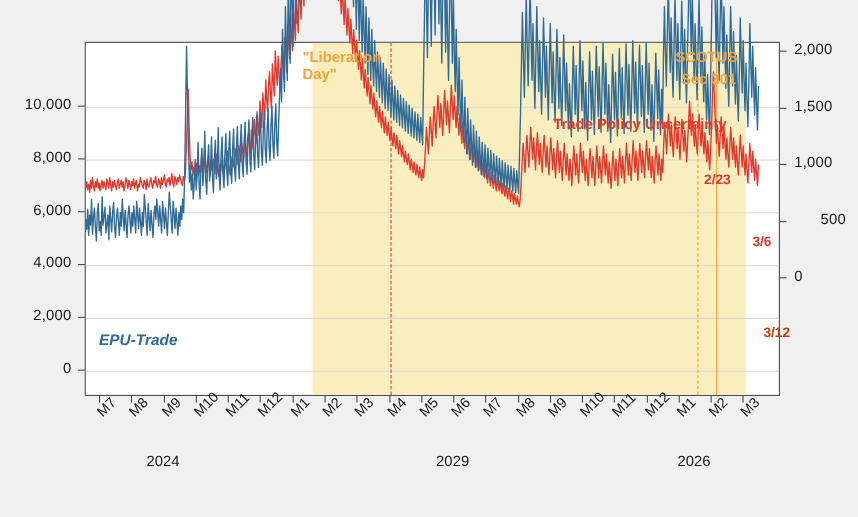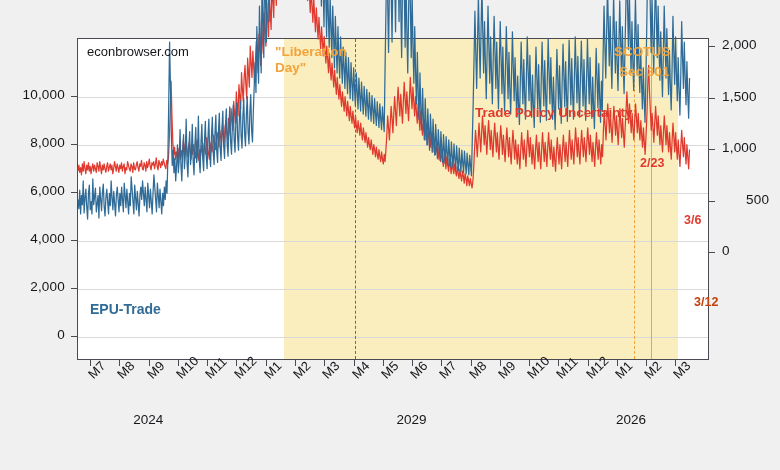--- a/index.html
+++ b/index.html
@@ -34,21 +34,21 @@
   .tickmark-x{position:absolute;width:1px;height:6px;background:#4a4a52;top:360px;}
   .xtick{
     position:absolute;font-size:13px;color:#17171b;
     transform:rotate(-45deg);transform-origin:left top;white-space:nowrap;
   }
   .yearlbl{position:absolute;font-size:13.5px;color:#17171b;top:412px;}
   
   .ann{position:absolute;white-space:pre;line-height:1.22;}
   .ann-src{font-size:13px;color:#17171b;}
   .ann-orange{font-size:13.5px;color:#f2a33c;font-weight:bold;}
-  .ann-red{font-size:13.5px;color:#e03a2f;font-weight:bold;text-align:center;}
+  .ann-red{font-size:13.5px;color:#e03a2f;font-weight:bold;text-align:center;padding-left:28px;}
   .ann-red-sm{font-size:12.5px;color:#e03a2f;font-weight:bold;}
   .ann-blue{font-size:12.5px;color:#c2410c;font-weight:bold;}
   .ann-blue-lg{font-size:14px;color:#2f6b96;font-weight:bold;}
 </style>
 </head>
 <body>
 
 <div id="root">
 
   <div class="plot-frame">
@@ -64,32 +64,31 @@
     <div id="event-lines">
         <div class="vline dashed" style="left: 276.5px; border-left-color: rgb(224, 58, 47);"></div>
         <div class="vline dashed" style="left: 555.926px; border-left-color: rgb(242, 163, 60);"></div>
         <div class="vline" style="left: 573.481px; border-left-color: rgb(242, 163, 60);"></div>
       </div>
     <svg class="svg-series" id="series-svg" viewBox="0 0 632 322" preserveAspectRatio="none">
         <polyline points="0.00,132.16 0.87,126.16 1.74,133.37 2.61,128.56 3.48,135.77 4.35,124.96 5.22,132.16 6.09,122.55 6.96,129.76 7.83,134.57 8.70,126.16 9.57,130.96 10.44,123.75 11.31,132.16 12.18,127.36 13.05,134.57 13.92,128.56 14.79,124.96 15.66,132.16 16.53,126.16 17.40,129.76 18.27,133.37 19.14,123.75 20.01,127.36 20.88,132.16 21.75,122.55 22.62,128.56 23.49,134.57 24.36,126.16 25.23,130.96 26.10,124.96 26.97,129.76 27.84,133.37 28.71,127.36 29.58,123.75 30.45,132.16 31.32,128.56 32.19,124.96 33.06,130.96 33.92,126.16 34.79,134.57 35.66,129.76 36.53,122.55 37.40,127.36 38.27,132.16 39.14,124.96 40.01,128.56 40.88,133.37 41.75,126.16 42.62,129.76 43.49,123.75 44.36,132.16 45.23,127.36 46.10,124.96 46.97,134.57 47.84,128.56 48.71,130.96 49.58,122.55 50.45,126.16 51.32,129.76 52.19,132.16 53.06,124.96 53.93,127.36 54.80,133.37 55.67,123.75 56.54,129.76 57.41,130.96 58.28,126.16 59.15,122.55 60.02,128.56 60.89,132.16 61.76,124.96 62.63,127.36 63.50,121.35 64.37,129.76 65.24,130.96 66.11,123.75 66.98,126.16 67.85,132.16 68.72,122.55 69.59,128.56 70.46,124.96 71.33,120.15 72.20,127.36 73.07,130.96 73.94,123.75 74.81,126.16 75.68,122.55 76.55,129.76 77.42,124.96 78.29,118.95 79.16,127.36 80.03,130.96 80.90,121.35 81.77,124.96 82.64,128.56 83.51,122.55 84.38,126.16 85.25,120.15 86.12,123.75 86.99,127.36 87.86,129.76 88.73,121.35 89.60,124.96 90.47,118.95 91.34,98.52 92.21,72.09 93.08,42.05 93.95,76.90 94.82,103.33 95.69,115.34 96.56,108.13 97.43,120.15 98.30,112.94 99.17,117.75 100.04,122.55 100.90,109.34 101.77,115.34 102.64,120.15 103.51,111.74 104.38,117.75 105.25,100.93 106.12,108.13 106.99,115.34 107.86,97.32 108.73,110.54 109.60,117.75 110.47,108.13 111.34,103.33 112.21,112.94 113.08,120.15 113.95,109.34 114.82,115.34 115.69,105.73 116.56,112.94 117.43,118.95 118.30,108.13 119.17,100.93 120.04,115.34 120.91,121.35 121.78,110.54 122.65,116.54 123.52,106.93 124.39,112.94 125.26,118.95 126.13,104.53 127.00,110.54 127.87,115.34 128.74,98.52 129.61,108.13 130.48,114.14 131.35,120.15 132.22,109.34 133.09,103.33 133.96,112.94 134.83,106.93 135.70,96.12 136.57,103.33 137.44,110.54 138.31,99.72 139.18,93.72 140.05,100.93 140.92,108.13 141.79,91.31 142.66,98.52 143.53,104.53 144.40,86.51 145.27,96.12 146.14,103.33 147.01,88.91 147.88,81.70 148.75,93.72 149.62,100.93 150.49,79.30 151.36,88.91 152.23,96.12 153.10,69.69 153.97,81.70 154.84,91.31 155.71,62.48 156.58,74.49 157.45,84.10 158.32,52.87 159.19,67.28 160.06,76.90 160.93,45.66 161.80,57.67 162.67,69.69 163.54,33.64 164.41,50.46 165.28,62.48 166.15,38.45 167.02,26.43 167.88,45.66 168.75,60.07 169.62,19.22 170.49,33.64 171.36,48.06 172.23,7.21 173.10,24.03 173.97,38.45 174.84,12.01 175.71,28.84 176.58,43.25 177.45,21.63 178.32,2.40 179.19,16.82 180.06,33.64 180.93,-4.81 181.80,9.61 182.67,26.43 183.54,-16.82 184.41,0.00 185.28,14.42 186.15,-26.43 187.02,-7.21 187.89,7.21 188.76,-36.04 189.63,-19.22 190.50,-2.40 191.37,-43.25 192.24,-26.43 193.11,-9.61 193.98,-57.67 194.85,-38.45 195.72,-21.63 196.59,-67.28 197.46,-50.46 198.33,-33.64 199.20,-86.51 200.07,-69.69 200.94,-52.87 201.81,-115.34 202.68,-96.12 203.55,-76.90 204.42,-134.57 205.29,-110.54 206.16,-91.31 207.03,-163.40 207.90,-136.97 208.77,-117.75 209.64,-168.21 210.51,-144.18 211.38,-122.55 212.25,-153.79 213.12,-132.16 213.99,-110.54 214.86,-139.37 215.73,-117.75 216.60,-98.52 217.47,-124.96 218.34,-105.73 219.21,-86.51 220.08,-112.94 220.95,-93.72 221.82,-74.49 222.69,-100.93 223.56,-81.70 224.43,-62.48 225.30,-88.91 226.17,-69.69 227.04,-50.46 227.91,-76.90 228.78,-57.67 229.65,-38.45 230.52,-64.88 231.39,-45.66 232.26,-26.43 233.13,-52.87 233.99,-33.64 234.86,-16.82 235.73,-40.85 236.60,-24.03 237.47,-7.21 238.34,-31.24 239.21,-14.42 240.08,0.00 240.95,-21.63 241.82,-4.81 242.69,9.61 243.56,-12.01 244.43,2.40 245.30,16.82 246.17,-2.40 247.04,12.01 247.91,24.03 248.78,7.21 249.65,19.22 250.52,33.64 251.39,14.42 252.26,28.84 253.13,40.85 254.00,24.03 254.87,36.04 255.74,48.06 256.61,31.24 257.48,43.25 258.35,55.27 259.22,38.45 260.09,50.46 260.96,60.07 261.83,45.66 262.70,57.67 263.57,67.28 264.44,52.87 265.31,62.48 266.18,72.09 267.05,57.67 267.92,67.28 268.79,76.90 269.66,62.48 270.53,72.09 271.40,81.70 272.27,67.28 273.14,76.90 274.01,84.10 274.88,72.09 275.75,81.70 276.62,88.91 277.49,76.90 278.36,86.51 279.23,93.72 280.10,81.70 280.97,88.91 281.84,96.12 282.71,84.10 283.58,93.72 284.45,100.93 285.32,88.91 286.19,96.12 287.06,103.33 287.93,93.72 288.80,100.93 289.67,108.13 290.54,98.52 291.41,105.73 292.28,110.54 293.15,100.93 294.02,108.13 294.89,115.34 295.76,105.73 296.63,110.54 297.50,117.75 298.37,108.13 299.24,115.34 300.11,120.15 300.97,110.54 301.84,117.75 302.71,122.55 303.58,112.94 304.45,120.15 305.32,124.96 306.19,115.34 307.06,122.55 307.93,110.54 308.80,96.12 309.67,76.90 310.54,88.91 311.41,100.93 312.28,84.10 313.15,67.28 314.02,79.30 314.89,93.72 315.76,74.49 316.63,57.67 317.50,72.09 318.37,86.51 319.24,64.88 320.11,48.06 320.98,62.48 321.85,76.90 322.72,55.27 323.59,69.69 324.46,84.10 325.33,62.48 326.20,43.25 327.07,60.07 327.94,74.49 328.81,52.87 329.68,67.28 330.55,81.70 331.42,60.07 332.29,38.45 333.16,55.27 334.03,69.69 334.90,48.06 335.77,62.48 336.64,76.90 337.51,57.67 338.38,72.09 339.25,84.10 340.12,64.88 340.99,79.30 341.86,91.31 342.73,72.09 343.60,86.51 344.47,96.12 345.34,79.30 346.21,91.31 347.08,100.93 347.95,84.10 348.82,96.12 349.69,105.73 350.56,88.91 351.43,98.52 352.30,108.13 353.17,93.72 354.04,103.33 354.91,112.94 355.78,98.52 356.65,108.13 357.52,115.34 358.39,103.33 359.26,112.94 360.13,120.15 361.00,108.13 361.87,115.34 362.74,122.55 363.61,110.54 364.48,120.15 365.35,127.36 366.22,115.34 367.09,122.55 367.95,129.76 368.82,117.75 369.69,124.96 370.56,132.16 371.43,120.15 372.30,127.36 373.17,134.57 374.04,122.55 374.91,129.76 375.78,134.57 376.65,124.96 377.52,132.16 378.39,136.97 379.26,127.36 380.13,134.57 381.00,139.37 381.87,129.76 382.74,136.97 383.61,141.78 384.48,132.16 385.35,136.97 386.22,144.18 387.09,134.57 387.96,139.37 388.83,146.58 389.70,136.97 390.57,141.78 391.44,146.58 392.31,139.37 393.18,144.18 394.05,148.99 394.92,141.78 395.79,127.36 396.66,108.13 397.53,91.31 398.40,103.33 399.27,117.75 400.14,100.93 401.01,84.10 401.88,98.52 402.75,112.94 403.62,93.72 404.49,76.90 405.36,91.31 406.23,105.73 407.10,86.51 407.97,100.93 408.84,115.34 409.71,96.12 410.58,81.70 411.45,96.12 412.32,110.54 413.19,91.31 414.06,105.73 414.93,117.75 415.80,98.52 416.67,84.10 417.54,98.52 418.41,112.94 419.28,93.72 420.15,108.13 421.02,120.15 421.89,100.93 422.76,86.51 423.63,100.93 424.50,115.34 425.37,96.12 426.24,110.54 427.11,122.55 427.98,103.33 428.85,88.91 429.72,103.33 430.59,117.75 431.46,98.52 432.33,112.94 433.20,124.96 434.07,105.73 434.93,91.31 435.80,105.73 436.67,120.15 437.54,100.93 438.41,112.94 439.28,124.96 440.15,105.73 441.02,117.75 441.89,129.76 442.76,110.54 443.63,93.72 444.50,108.13 445.37,120.15 446.24,100.93 447.11,115.34 447.98,127.36 448.85,108.13 449.72,91.31 450.59,105.73 451.46,117.75 452.33,98.52 453.20,112.94 454.07,124.96 454.94,105.73 455.81,117.75 456.68,129.76 457.55,110.54 458.42,96.12 459.29,110.54 460.16,122.55 461.03,103.33 461.90,117.75 462.77,129.76 463.64,110.54 464.51,93.72 465.38,108.13 466.25,122.55 467.12,103.33 467.99,115.34 468.86,127.36 469.73,108.13 470.60,93.72 471.47,108.13 472.34,120.15 473.21,100.93 474.08,115.34 474.95,127.36 475.82,108.13 476.69,120.15 477.56,132.16 478.43,112.94 479.30,98.52 480.17,112.94 481.04,124.96 481.91,105.73 482.78,117.75 483.65,129.76 484.52,110.54 485.39,96.12 486.26,110.54 487.13,122.55 488.00,103.33 488.87,115.34 489.74,127.36 490.61,108.13 491.48,91.31 492.35,105.73 493.22,120.15 494.09,100.93 494.96,112.94 495.83,124.96 496.70,105.73 497.57,88.91 498.44,103.33 499.31,117.75 500.18,98.52 501.05,112.94 501.91,124.96 502.78,105.73 503.65,91.31 504.52,105.73 505.39,117.75 506.26,98.52 507.13,110.54 508.00,122.55 508.87,103.33 509.74,88.91 510.61,103.33 511.48,115.34 512.35,96.12 513.22,110.54 514.09,122.55 514.96,103.33 515.83,115.34 516.70,127.36 517.57,108.13 518.44,93.72 519.31,108.13 520.18,120.15 521.05,100.93 521.92,112.94 522.79,124.96 523.66,105.73 524.53,117.75 525.40,91.31 526.27,72.09 527.14,86.51 528.01,100.93 528.88,81.70 529.75,64.88 530.62,79.30 531.49,93.72 532.36,74.49 533.23,88.91 534.10,103.33 534.97,84.10 535.84,67.28 536.71,81.70 537.58,96.12 538.45,76.90 539.32,91.31 540.19,105.73 541.06,86.51 541.93,69.69 542.80,84.10 543.67,98.52 544.54,79.30 545.41,93.72 546.28,108.13 547.15,88.91 548.02,72.09 548.89,52.87 549.76,69.69 550.63,84.10 551.50,64.88 552.37,79.30 553.24,93.72 554.11,74.49 554.98,88.91 555.85,100.93 556.72,81.70 557.59,64.88 558.46,79.30 559.33,93.72 560.20,74.49 561.07,88.91 561.94,100.93 562.81,81.70 563.68,96.12 564.55,108.13 565.42,88.91 566.29,103.33 567.16,115.34 568.03,96.12 568.89,76.90 569.76,45.66 570.63,26.43 571.50,52.87 572.37,72.09 573.24,91.31 574.11,74.49 574.98,88.91 575.85,103.33 576.72,84.10 577.59,67.28 578.46,81.70 579.33,96.12 580.20,76.90 581.07,91.31 581.94,105.73 582.81,86.51 583.68,100.93 584.55,112.94 585.42,93.72 586.29,76.90 587.16,91.31 588.03,105.73 588.90,86.51 589.77,100.93 590.64,112.94 591.51,93.72 592.38,108.13 593.25,120.15 594.12,100.93 594.99,84.10 595.86,98.52 596.73,112.94 597.60,93.72 598.47,108.13 599.34,120.15 600.21,100.93 601.08,115.34 601.95,127.36 602.82,108.13 603.69,91.31 604.56,105.73 605.43,117.75 606.30,98.52 607.17,112.94 608.04,124.96 608.91,105.73 609.78,117.75 610.65,129.76 611.52,110.54" fill="none" stroke="#e03a2f" stroke-width="1.25" stroke-linejoin="round"></polyline>
         <polyline points="0.00,160.49 0.87,169.74 1.74,151.23 2.62,174.89 3.49,156.37 4.36,165.63 5.23,141.97 6.11,173.86 6.98,158.43 7.85,150.20 8.72,167.69 9.60,180.03 10.47,154.31 11.34,146.08 12.21,170.77 13.09,162.54 13.96,174.89 14.83,139.91 15.70,165.63 16.57,157.40 17.45,149.17 18.32,172.83 19.19,164.60 20.06,156.37 20.94,179.00 21.81,148.14 22.68,160.49 23.55,171.80 24.43,153.28 25.30,145.05 26.17,167.69 27.04,176.95 27.92,158.43 28.79,150.20 29.66,162.54 30.53,174.89 31.40,154.31 32.28,166.66 33.15,141.97 34.02,158.43 34.89,170.77 35.77,152.26 36.64,164.60 37.51,176.95 38.38,156.37 39.26,148.14 40.13,160.49 41.00,172.83 41.87,154.31 42.75,166.66 43.62,148.14 44.49,160.49 45.36,172.83 46.23,144.03 47.11,156.37 47.98,168.72 48.85,150.20 49.72,162.54 50.60,174.89 51.47,154.31 52.34,166.66 53.21,137.85 54.09,150.20 54.96,162.54 55.83,174.89 56.70,146.08 57.58,158.43 58.45,170.77 59.32,152.26 60.19,164.60 61.06,176.95 61.94,156.37 62.81,148.14 63.68,160.49 64.55,141.97 65.43,154.31 66.30,166.66 67.17,148.14 68.04,160.49 68.92,172.83 69.79,144.03 70.66,156.37 71.53,168.72 72.41,150.20 73.28,162.54 74.15,174.89 75.02,154.31 75.89,135.80 76.77,148.14 77.64,160.49 78.51,172.83 79.38,144.03 80.26,156.37 81.13,168.72 82.00,150.20 82.87,162.54 83.75,174.89 84.62,154.31 85.49,166.66 86.36,148.14 87.24,160.49 88.11,141.97 88.98,154.31 89.85,121.39 90.72,64.81 91.60,3.09 92.47,49.38 93.34,95.67 94.21,126.54 95.09,111.11 95.96,133.74 96.83,119.34 97.70,141.97 98.58,126.54 99.45,105.96 100.32,133.74 101.19,121.39 102.07,90.53 102.94,126.54 103.81,141.97 104.68,113.16 105.55,95.67 106.43,129.62 107.30,116.25 108.17,80.24 109.04,123.45 109.92,137.85 110.79,109.05 111.66,92.59 112.53,125.51 113.41,113.16 114.28,85.39 115.15,121.39 116.02,135.80 116.90,105.96 117.77,88.47 118.64,123.45 119.51,115.22 120.38,77.16 121.26,121.39 122.13,133.74 123.00,102.88 123.87,85.39 124.75,119.34 125.62,131.68 126.49,100.82 127.36,82.30 128.24,117.28 129.11,129.62 129.98,98.76 130.85,80.24 131.73,115.22 132.60,127.57 133.47,96.70 134.34,78.19 135.21,113.16 136.09,125.51 136.96,94.65 137.83,76.13 138.70,111.11 139.58,123.45 140.45,92.59 141.32,74.07 142.19,109.05 143.07,121.39 143.94,90.53 144.81,72.01 145.68,106.99 146.56,119.34 147.43,88.47 148.30,69.96 149.17,104.93 150.04,117.28 150.92,86.42 151.79,67.90 152.66,102.88 153.53,115.22 154.41,84.36 155.28,65.84 156.15,100.82 157.02,113.16 157.90,82.30 158.77,63.78 159.64,98.76 160.51,111.11 161.39,80.24 162.26,61.73 163.13,96.70 164.00,109.05 164.87,78.19 165.75,59.67 166.62,94.65 167.49,106.99 168.36,76.13 169.24,57.61 170.11,92.59 170.98,104.93 171.85,74.07 172.73,55.55 173.60,90.53 174.47,102.88 175.34,72.01 176.22,47.32 177.09,23.66 177.96,53.50 178.83,-12.35 179.70,18.52 180.58,44.24 181.45,-32.92 182.32,3.09 183.19,33.95 184.07,-58.64 184.94,-17.49 185.81,18.52 186.68,-84.36 187.56,-38.06 188.43,3.09 189.30,-115.22 190.17,-63.78 191.05,-17.49 191.92,-146.08 192.79,-89.50 193.66,-38.06 194.53,-176.95 195.41,-115.22 196.28,-58.64 197.15,-218.10 198.02,-146.08 198.90,-84.36 199.77,-279.82 200.64,-197.52 201.51,-125.51 202.39,-351.83 203.26,-248.96 204.13,-166.66 205.00,-423.85 205.87,-310.68 206.75,-218.10 207.62,-475.28 208.49,-351.83 209.36,-248.96 210.24,-526.72 211.11,-392.98 211.98,-279.82 212.85,-588.45 213.73,-444.42 214.60,-320.97 215.47,-537.01 216.34,-403.27 217.22,-290.11 218.09,-485.57 218.96,-362.12 219.83,-259.25 220.70,-423.85 221.58,-310.68 222.45,-218.10 223.32,-372.41 224.19,-269.53 225.07,-187.23 225.94,-320.97 226.81,-228.38 227.68,-156.37 228.56,-279.82 229.43,-197.52 230.30,-125.51 231.17,-238.67 232.05,-166.66 232.92,-104.93 233.79,-207.81 234.66,-135.80 235.53,-84.36 236.41,-176.95 237.28,-115.22 238.15,-63.78 239.02,-146.08 239.90,-94.65 240.77,-43.21 241.64,-125.51 242.51,-74.07 243.39,-32.92 244.26,-104.93 245.13,-53.50 246.00,-12.35 246.88,-84.36 247.75,-43.21 248.62,-2.06 249.49,-63.78 250.36,-22.63 251.24,8.23 252.11,-43.21 252.98,-12.35 253.85,18.52 254.73,-32.92 255.60,-2.06 256.47,28.81 257.34,-22.63 258.22,8.23 259.09,33.95 259.96,-12.35 260.83,18.52 261.71,39.09 262.58,-2.06 263.45,23.66 264.32,44.24 265.19,8.23 266.07,28.81 266.94,49.38 267.81,13.37 268.68,33.95 269.56,54.52 270.43,18.52 271.30,39.09 272.17,59.67 273.05,23.66 273.92,44.24 274.79,61.73 275.66,28.81 276.54,49.38 277.41,66.87 278.28,33.95 279.15,52.47 280.02,69.96 280.90,39.09 281.77,56.58 282.64,72.01 283.51,43.21 284.39,59.67 285.26,75.10 286.13,47.32 287.00,62.75 287.88,77.16 288.75,50.41 289.62,65.84 290.49,80.24 291.37,53.50 292.24,68.93 293.11,82.30 293.98,56.58 294.85,70.98 295.73,84.36 296.60,59.67 297.47,74.07 298.34,86.42 299.22,62.75 300.09,76.13 300.96,88.47 301.83,64.81 302.71,79.21 303.58,90.53 304.45,67.90 305.32,81.27 306.20,92.59 307.07,28.81 307.94,-27.78 308.81,-84.36 309.68,-38.06 310.56,13.37 311.43,-53.50 312.30,-104.93 313.17,-48.35 314.05,3.09 314.92,-68.93 315.79,-125.51 316.66,-63.78 317.54,-7.20 318.41,-84.36 319.28,-146.08 320.15,-79.21 321.03,-17.49 321.90,-99.79 322.77,-32.92 323.64,18.52 324.51,-53.50 325.39,-115.22 326.26,-48.35 327.13,8.23 328.00,-63.78 328.88,-7.20 329.75,33.95 330.62,-27.78 331.49,-94.65 332.37,-32.92 333.24,18.52 334.11,-48.35 334.98,8.23 335.86,44.24 336.73,-12.35 337.60,33.95 338.47,64.81 339.34,13.37 340.22,54.52 341.09,80.24 341.96,33.95 342.83,69.96 343.71,90.53 344.58,49.38 345.45,80.24 346.32,100.82 347.20,59.67 348.07,85.39 348.94,105.96 349.81,69.96 350.69,92.59 351.56,111.11 352.43,75.10 353.30,95.67 354.17,113.16 355.05,80.24 355.92,100.82 356.79,116.25 357.66,85.39 358.54,102.88 359.41,119.34 360.28,90.53 361.15,105.96 362.03,121.39 362.90,92.59 363.77,109.05 364.64,123.45 365.52,95.67 366.39,111.11 367.26,124.48 368.13,97.73 369.00,113.16 369.88,126.54 370.75,100.82 371.62,115.22 372.49,127.57 373.37,102.88 374.24,117.28 375.11,128.59 375.98,104.93 376.86,119.34 377.73,130.65 378.60,106.99 379.47,121.39 380.35,131.68 381.22,109.05 382.09,122.42 382.96,132.71 383.83,111.11 384.71,123.45 385.58,133.74 386.45,112.13 387.32,124.48 388.20,134.77 389.07,114.19 389.94,125.51 390.81,135.80 391.69,116.25 392.56,126.54 393.43,136.82 394.30,100.82 395.18,64.81 396.05,18.52 396.92,-27.78 397.79,13.37 398.66,49.38 399.54,3.09 400.41,-43.21 401.28,3.09 402.15,39.09 403.03,-7.20 403.90,-53.50 404.77,-7.20 405.64,33.95 406.52,-17.49 407.39,23.66 408.26,59.67 409.13,13.37 410.01,-32.92 410.88,8.23 411.75,44.24 412.62,-2.06 413.49,33.95 414.37,64.81 415.24,18.52 416.11,-22.63 416.98,13.37 417.86,49.38 418.73,3.09 419.60,39.09 420.47,69.96 421.35,23.66 422.22,-17.49 423.09,18.52 423.96,54.52 424.84,8.23 425.71,44.24 426.58,72.01 427.45,28.81 428.32,-12.35 429.20,23.66 430.07,59.67 430.94,13.37 431.81,49.38 432.69,75.10 433.56,33.95 434.43,-7.20 435.30,28.81 436.18,61.73 437.05,18.52 437.92,51.44 438.79,78.19 439.67,37.04 440.54,64.81 441.41,85.39 442.28,44.24 443.15,3.09 444.03,33.95 444.90,64.81 445.77,20.58 446.64,54.52 447.52,80.24 448.39,39.09 449.26,-2.06 450.13,30.86 451.01,61.73 451.88,16.46 452.75,51.44 453.62,78.19 454.50,36.01 455.37,66.87 456.24,88.47 457.11,47.32 457.98,8.23 458.86,39.09 459.73,69.96 460.60,25.72 461.47,59.67 462.35,83.33 463.22,42.18 464.09,3.09 464.96,36.01 465.84,66.87 466.71,21.60 467.58,55.55 468.45,81.27 469.33,39.09 470.20,0.00 471.07,33.95 471.94,64.81 472.81,18.52 473.69,53.50 474.56,80.24 475.43,38.06 476.30,67.90 477.18,90.53 478.05,48.35 478.92,10.29 479.79,41.15 480.67,69.96 481.54,26.75 482.41,59.67 483.28,84.36 484.16,43.21 485.03,5.14 485.90,37.04 486.77,67.90 487.64,22.63 488.52,56.58 489.39,82.30 490.26,40.12 491.13,1.03 492.01,34.98 492.88,65.84 493.75,19.55 494.62,54.52 495.50,80.24 496.37,39.09 497.24,-2.06 498.11,31.89 498.99,63.78 499.86,17.49 500.73,52.47 501.60,78.19 502.47,37.04 503.35,2.06 504.22,36.01 505.09,66.87 505.96,20.58 506.84,55.55 507.71,81.27 508.58,40.12 509.45,0.00 510.33,33.95 511.20,64.81 512.07,18.52 512.94,53.50 513.82,79.21 514.69,38.06 515.56,66.87 516.43,89.50 517.30,47.32 518.18,9.26 519.05,40.12 519.92,68.93 520.79,24.69 521.67,58.64 522.54,83.33 523.41,42.18 524.28,72.01 525.16,13.37 526.03,-32.92 526.90,6.17 527.77,39.09 528.65,-7.20 529.52,-53.50 530.39,-12.35 531.26,26.75 532.13,-22.63 533.01,18.52 533.88,49.38 534.75,3.09 535.62,-43.21 536.50,-2.06 537.37,33.95 538.24,-17.49 539.11,21.60 539.99,51.44 540.86,8.23 541.73,-38.06 542.60,1.03 543.48,37.04 544.35,-12.35 545.22,25.72 546.09,54.52 546.96,10.29 547.84,-30.86 548.71,-84.36 549.58,-32.92 550.45,10.29 551.33,-48.35 552.20,-2.06 553.07,33.95 553.94,-17.49 554.82,21.60 555.69,51.44 556.56,6.17 557.43,-41.15 558.31,0.00 559.18,36.01 560.05,-14.40 560.92,24.69 561.79,53.50 562.67,9.26 563.54,44.24 564.41,69.96 565.28,28.81 566.16,59.67 567.03,83.33 567.90,39.09 568.77,-12.35 569.65,-74.07 570.52,-140.94 571.39,-84.36 572.26,-32.92 573.14,13.37 574.01,-43.21 574.88,0.00 575.75,33.95 576.62,-17.49 577.50,-63.78 578.37,-20.58 579.24,18.52 580.11,-32.92 580.99,8.23 581.86,41.15 582.73,-7.20 583.60,28.81 584.48,57.61 585.35,13.37 586.22,-32.92 587.09,5.14 587.97,39.09 588.84,-10.29 589.71,26.75 590.58,55.55 591.45,11.32 592.33,45.27 593.20,70.98 594.07,29.83 594.94,-22.63 595.82,13.37 596.69,45.27 597.56,-2.06 598.43,33.95 599.31,61.73 600.18,18.52 601.05,51.44 601.92,76.13 602.80,36.01 603.67,-17.49 604.54,18.52 605.41,49.38 606.28,3.09 607.16,39.09 608.03,65.84 608.90,22.63 609.77,54.52 610.65,79.21 611.52,39.09" fill="none" stroke="#2f6b96" stroke-width="1.25" stroke-linejoin="round"></polyline>
       </svg>
 
-    <span class="ann ann-src" style="left:9px;top:5px;">econbrowser.com</span>
 
     <span class="ann ann-orange" style="left:197px;top:5px;">"Liberation
 Day"</span>
 
     <span class="ann ann-orange" style="left:536px;top:5px;">SCOTUS</span>
 
     <span class="ann ann-orange" style="left:541px;top:25px;">Sec 301</span>
 
     <span class="ann ann-red" style="left:397px;top:66px;">Trade Policy Uncertainty</span>
 
-    <span class="ann ann-blue-lg" style="left:12px;top:262px;">EPU-Trade</span>
+    <span class="ann ann-blue-lg" style="left:12px;top:262px;font-style:italic;">EPU-Trade</span>
 
     <span class="ann ann-red-sm" style="left:562px;top:117px;">2/23</span>
 
     <span class="ann ann-red-sm" style="left:606px;top:174px;">3/6</span>
 
     <span class="ann ann-blue" style="left:616px;top:256px;">3/12</span>
   </div>
 
   <div id="axis-left">
       <span class="ytick-left" style="left: 3px; top: 326.97px;">0</span>

